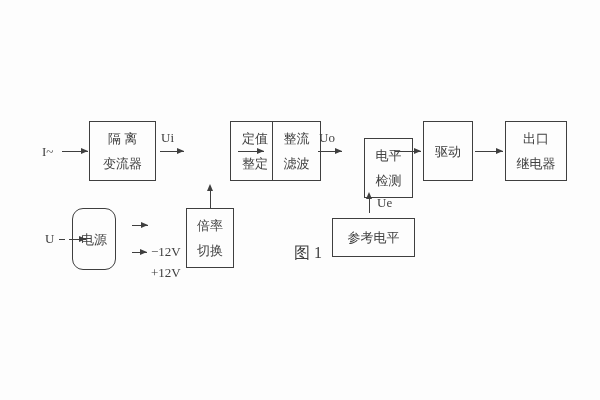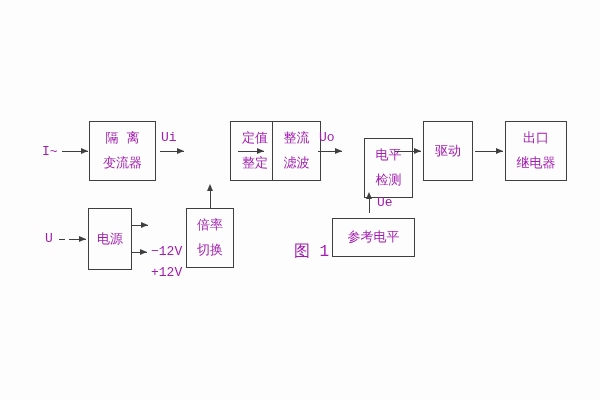--- a/index.html
+++ b/index.html
@@ -1,35 +1,35 @@
 <!DOCTYPE html>
 <html><head>
 <meta charset="utf-8">
 <style>
   html,body { margin:0; padding:0; }
   .canvas {
     position:relative; width:600px; height:400px;
     background:#fdfdfd; overflow:hidden;
-    font-family:Liberation Mono, monospace;
-    color:#a21caf;
+    font-family:Liberation Serif, serif;
+    color:#404040;
   }
   .block {
     position:absolute; box-sizing:border-box;
     border:1px solid #3f3f3f; background:#fdfdfd;
     display:flex; flex-direction:column; align-items:center; justify-content:center;
     font-size:13px; line-height:25px; text-align:center; white-space:nowrap;
   }
   .row1 { top:121px; height:60px; }
   .b1 { left:89px;  width:67px; }
   .b2 { left:186px; width:50px;margin-left:44px; }
   .b3 { left:272px; width:49px; }
   .b4 { left:364px; width:49px;margin-top:17px; }
   .b5 { left:423px; width:50px; }
   .b6 { left:505px; width:62px; }
-  .b-power { left:88px;  top:208px; width:44px; height:62px; }
+  .b-power { left:72px;  top:208px; width:44px; height:62px;border-radius:11px; }
   .b-ratio { left:186px; top:208px; width:48px; height:60px; }
   .b-ref   { left:332px; top:218px; width:83px; height:39px; }
 
   .lbl { position:absolute; font-size:13px; line-height:14px; white-space:nowrap; }
   .lbl-i   { left:42px;  top:145px; }
   .lbl-u   { left:45px;  top:232px; }
   .lbl-ui  { left:161px; top:131px; }
   .lbl-uo  { left:319px; top:131px; }
   .lbl-ue  { left:377px; top:196px; }
   .lbl-p12 { left:151px; top:218px;margin-top:48px; }

